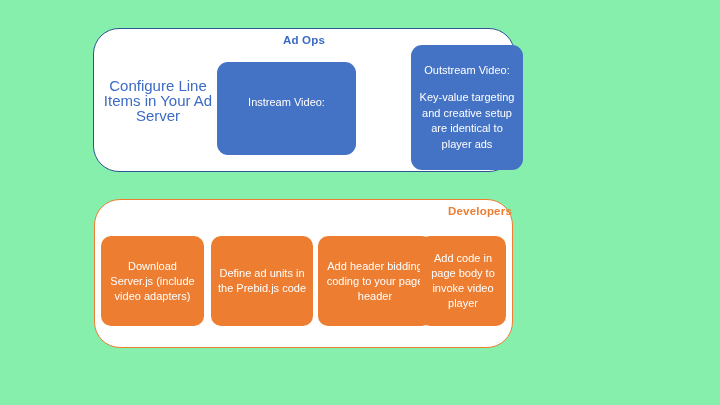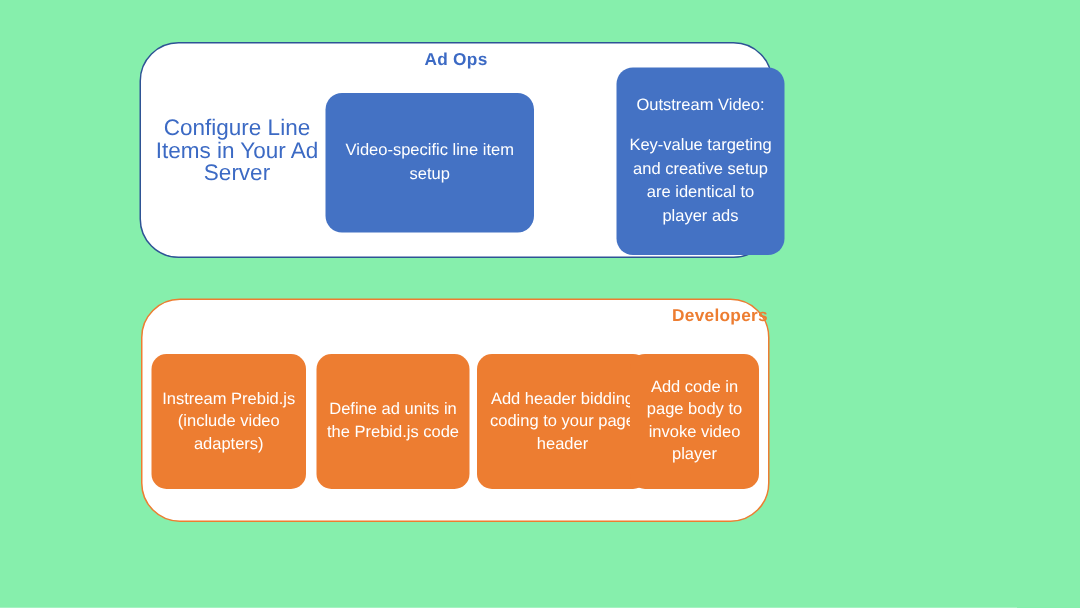--- a/index.html
+++ b/index.html
@@ -130,34 +130,34 @@
 
   <div class="group group-adops">
     <div class="group-title title-blue">Ad Ops</div>
   </div>
 
   <div class="plain-text plain-configure">
     <span>Configure Line Items in Your Ad Server</span>
   </div>
 
   <div class="chip chip-blue chip-instream">
-    <span class="chip-body">Video-specific line item setup</span>
+    <span class="chip-head">Instream Video:</span>
   </div>
 
   <div class="chip chip-blue chip-outstream">
     <span class="chip-head">Outstream Video:</span>
     <span class="chip-body">Key-value targeting and creative setup are identical to player ads</span>
   </div>
 
   <div class="group group-devs">
     <div class="group-title title-orange">Developers</div>
   </div>
 
   <div class="chip chip-orange chip-dev dev-0">
-    <span class="chip-body">Instream Prebid.js (include video adapters)</span>
+    <span class="chip-body">Download Server.js (include video adapters)</span>
   </div>
 
   <div class="chip chip-orange chip-dev dev-1">
     <span class="chip-body">Define ad units in the Prebid.js code</span>
   </div>
 
   <div class="chip chip-orange chip-dev dev-2">
     <span class="chip-body">Add header bidding coding to your page header</span>
   </div>
 

